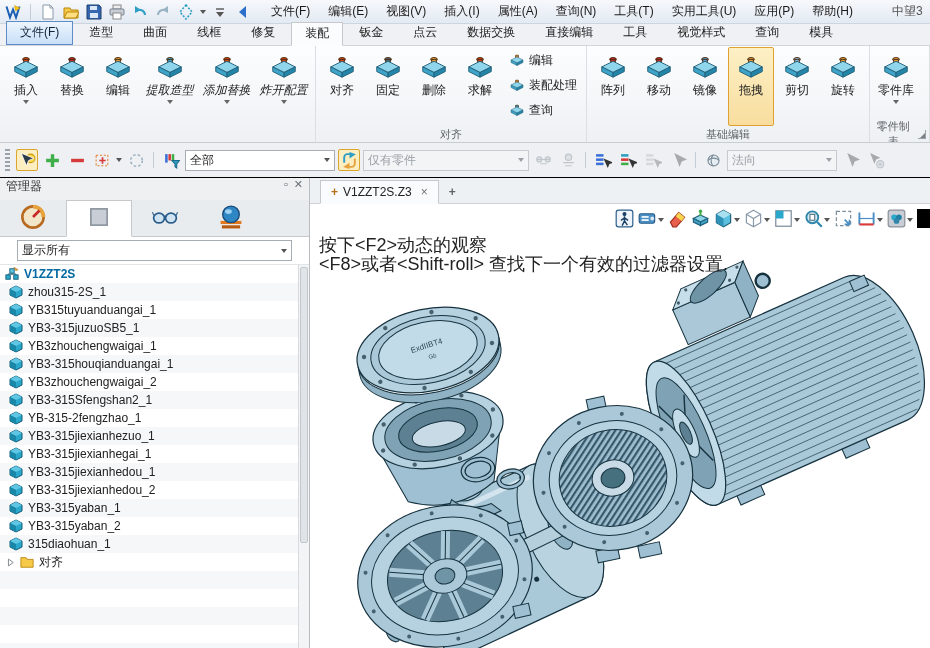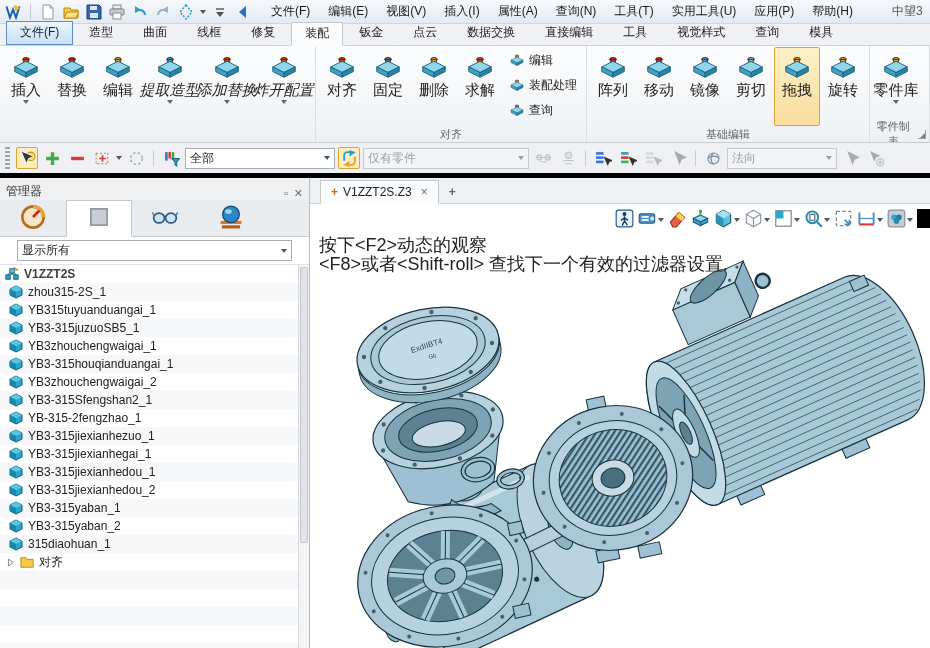--- a/index.html
+++ b/index.html
@@ -23,61 +23,61 @@
   .rtab.active{background:#fbfcfd;border:1px solid #c6c9cc;border-bottom:1px solid #fbfcfd;margin-bottom:-1px;}
 
   
   #ribbonbody{height:97px;background:linear-gradient(#fcfdfe,#eef1f4);border-bottom:1px solid #c9cdd1;display:flex;align-items:stretch;overflow:hidden;}
   .rgroup{display:flex;flex-direction:column;border-right:1px solid #dcdee1;padding:1px 3px 0;}
   .rbuttons{display:flex;flex:1;align-items:stretch;}
   .rbtn{width:46px;display:flex;flex-direction:column;align-items:center;padding:2px 1px 0;border:1px solid transparent;border-radius:2px;cursor:default;}
   .rbtn.wide{width:57px;font-style:italic;}
   .rbtn.active{background:linear-gradient(#fdf0c6,#f8dd9e);border:1px solid #dfa132;}
   .ric svg{width:30px;height:30px;}
-  .rlbl{font-size:15px;color:#222;line-height:14px;white-space:nowrap;}
+  .rlbl{font-size:12px;color:#222;line-height:14px;white-space:nowrap;}
   .ddtri{width:0;height:0;border-left:3.5px solid transparent;border-right:3.5px solid transparent;border-top:4px solid #666;margin-top:3px;}
   .rsmall{display:flex;flex-direction:column;justify-content:flex-start;padding:3px 2px;gap:4px;}
   .rsbtn{display:flex;align-items:center;gap:4px;padding:1px 4px;border-radius:2px;cursor:default;white-space:nowrap;}
   .rsbtn svg{width:16px;height:16px;}
   .rglabel{height:16px;text-align:center;font-size:11px;color:#5f646a;display:flex;align-items:center;justify-content:center;gap:4px;}
   .dlaunch{width:9px;height:9px;border:1px solid #9aa0a8;border-top:none;border-left:none;position:relative;}
   .dlaunch:before{content:"";position:absolute;right:0;bottom:0;border-left:5px solid transparent;border-bottom:5px solid #7a8088;}
 
   
-  #seltoolbar{height:35px;background:#eef0f3;border-bottom:5px solid #000000;display:flex;align-items:center;padding:0 2px;gap:3px;}
+  #seltoolbar{height:35px;background:#eef0f3;border-bottom:1px solid #000000;display:flex;align-items:center;padding:0 2px;gap:3px;}
   .grip{width:5px;height:22px;background:repeating-linear-gradient(#9aa2ac 0 2px,transparent 2px 4px);margin:0 3px;}
   .stb{width:22px;height:22px;display:flex;align-items:center;justify-content:center;border:1px solid transparent;border-radius:2px;flex:0 0 auto;}
   .stb svg{width:17px;height:17px;}
   .stb.hl{background:#fdeec2;border-color:#d9a62e;}
   .stb.dis{opacity:.45;}
   .combo{height:21px;background:#fff;border:1px solid #a6adb5;display:flex;align-items:center;padding:0 4px;gap:4px;cursor:default;}
   .combo .cval{flex:1;white-space:nowrap;overflow:hidden;}
   .ctri{width:0;height:0;border-left:3.5px solid transparent;border-right:3.5px solid transparent;border-top:4px solid #555;}
   .combo.dis{background:#f3f4f5;color:#9aa0a6;border-color:#c6cace;}
   .combo.dis .ctri{border-top-color:#9aa0a6;}
 
   
   #content{display:flex;height:470px;}
   #manager{width:310px;background:#fff;border-right:1px solid #b9bdc2;display:flex;flex-direction:column;}
-  #mgr-header{height:22px;background:#eef0f2;display:flex;align-items:flex-end;padding:0 6px;color:#333;gap:48px;}
+  #mgr-header{height:22px;background:#eef0f2;display:flex;align-items:flex-start;padding:0 6px;color:#333;gap:48px;}
   #mgr-header .wbtns{margin-left:auto;display:flex;gap:6px;color:#6a7076;font-size:11px;}
   #mgr-header .wbtns span{cursor:default;}
   #mgr-tabs{height:37px;background:#e9ecef;border-bottom:1px solid #c6c9cc;display:flex;align-items:stretch;}
   .mtab{width:66px;display:flex;align-items:center;justify-content:center;border-right:1px solid transparent;cursor:default;}
   .mtab svg{width:26px;height:26px;}
   .mtab.active{background:#fff;border:1px solid #c6c9cc;border-bottom:1px solid #fff;margin-bottom:-1px;}
   #mgr-filter{padding:3px 17px;border-bottom:1px solid #e2e5e8;}
   #mgr-tree{flex:1;position:relative;overflow:hidden;}
   #tree-rows{position:absolute;left:0;top:0;right:11px;bottom:0;}
   .tr{height:18px;display:flex;align-items:center;padding-left:4px;white-space:nowrap;cursor:default;}
   .tr.alt{background:#f6f7f8;}
   .tr .ticon{width:15px;height:15px;margin-right:5px;flex:0 0 auto;display:flex;align-items:center;justify-content:center;}
   .tr .ticon svg{width:14px;height:14px;}
   .tr.item{padding-left:8px;}
-  .tr.root .tlabel{color:#404040;font-weight:bold;}
+  .tr.root .tlabel{color:#0369a1;font-weight:bold;}
   .tr .exp{width:13px;height:13px;margin-right:2px;display:flex;align-items:center;justify-content:center;}
   .tr .exp svg{width:11px;height:11px;}
   #tree-scroll{position:absolute;right:0;top:0;width:11px;bottom:0;background:#f3f4f6;border-left:1px solid #d8dadd;}
   #tree-thumb{position:absolute;left:1px;right:1px;top:2px;height:72%;background:#e0e3e7;border:1px solid #c4c8cc;border-radius:2px;}
 
   
   #main{flex:1;display:flex;flex-direction:column;min-width:0;}
   #doctabs{height:26px;background:#eef1f4;border-bottom:1px solid #cfd3d7;display:flex;align-items:flex-end;padding-left:10px;}
   .doctab{display:flex;align-items:center;gap:5px;padding:4px 10px;background:#fafbfc;border:1px solid #c6c9cc;border-bottom:1px solid #fafbfc;margin-bottom:-1px;cursor:default;}
   .doctab .mod{color:#b87018;font-weight:bold;}
@@ -364,39 +364,39 @@
           <div class="rbtn">
             <span class="ric"><svg viewBox="0 0 32 32" style="width:30px;height:30px">
                 <ellipse cx="16" cy="10" rx="3.6" ry="2" fill="#5a9fd4" stroke="#4a2a10"></ellipse>
                 <rect x="13.6" y="10" width="4.8" height="6" fill="#5a9fd4" stroke="#4a2a10"></rect>
                 <path d="M16 12 28 18 16 24 4 18z" fill="#8fd6ec" stroke="#23607a"></path>
                 <path d="M4 18v5l12 6v-5z" fill="#3da4c8" stroke="#23607a"></path>
                 <path d="M28 18v5l-12 6v-5z" fill="#2385a8" stroke="#23607a"></path>
               </svg></span>
             <span class="rlbl">镜像</span>
           </div>
+          <div class="rbtn active">
+            <span class="ric"><svg viewBox="0 0 32 32" style="width:30px;height:30px">
+                <ellipse cx="16" cy="10" rx="3.6" ry="2" fill="#e6a23c" stroke="#4a2a10"></ellipse>
+                <rect x="13.6" y="10" width="4.8" height="6" fill="#e6a23c" stroke="#4a2a10"></rect>
+                <path d="M16 12 28 18 16 24 4 18z" fill="#8fd6ec" stroke="#23607a"></path>
+                <path d="M4 18v5l12 6v-5z" fill="#3da4c8" stroke="#23607a"></path>
+                <path d="M28 18v5l-12 6v-5z" fill="#2385a8" stroke="#23607a"></path>
+              </svg></span>
+            <span class="rlbl">拖拽</span>
+          </div>
           <div class="rbtn">
             <span class="ric"><svg viewBox="0 0 32 32" style="width:30px;height:30px">
                 <ellipse cx="16" cy="10" rx="3.6" ry="2" fill="#90b8d8" stroke="#4a2a10"></ellipse>
                 <rect x="13.6" y="10" width="4.8" height="6" fill="#90b8d8" stroke="#4a2a10"></rect>
                 <path d="M16 12 28 18 16 24 4 18z" fill="#8fd6ec" stroke="#23607a"></path>
                 <path d="M4 18v5l12 6v-5z" fill="#3da4c8" stroke="#23607a"></path>
                 <path d="M28 18v5l-12 6v-5z" fill="#2385a8" stroke="#23607a"></path>
               </svg></span>
             <span class="rlbl">剪切</span>
-          </div>
-          <div class="rbtn active">
-            <span class="ric"><svg viewBox="0 0 32 32" style="width:30px;height:30px">
-                <ellipse cx="16" cy="10" rx="3.6" ry="2" fill="#e6a23c" stroke="#4a2a10"></ellipse>
-                <rect x="13.6" y="10" width="4.8" height="6" fill="#e6a23c" stroke="#4a2a10"></rect>
-                <path d="M16 12 28 18 16 24 4 18z" fill="#8fd6ec" stroke="#23607a"></path>
-                <path d="M4 18v5l12 6v-5z" fill="#3da4c8" stroke="#23607a"></path>
-                <path d="M28 18v5l-12 6v-5z" fill="#2385a8" stroke="#23607a"></path>
-              </svg></span>
-            <span class="rlbl">拖拽</span>
           </div>
           <div class="rbtn">
             <span class="ric"><svg viewBox="0 0 32 32" style="width:30px;height:30px">
                 <ellipse cx="16" cy="10" rx="3.6" ry="2" fill="#e6a23c" stroke="#4a2a10"></ellipse>
                 <rect x="13.6" y="10" width="4.8" height="6" fill="#e6a23c" stroke="#4a2a10"></rect>
                 <path d="M16 12 28 18 16 24 4 18z" fill="#8fd6ec" stroke="#23607a"></path>
                 <path d="M4 18v5l12 6v-5z" fill="#3da4c8" stroke="#23607a"></path>
                 <path d="M28 18v5l-12 6v-5z" fill="#2385a8" stroke="#23607a"></path>
               </svg></span>
             <span class="rlbl">旋转</span>

